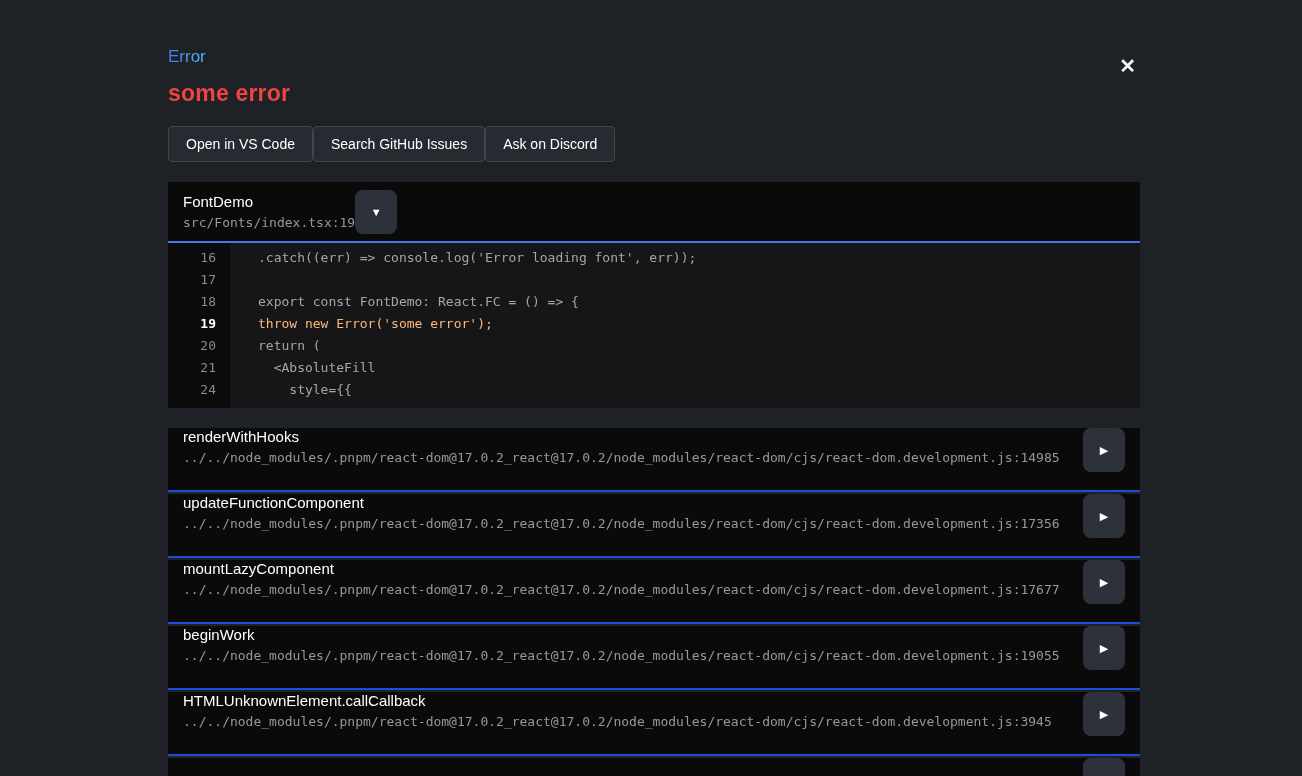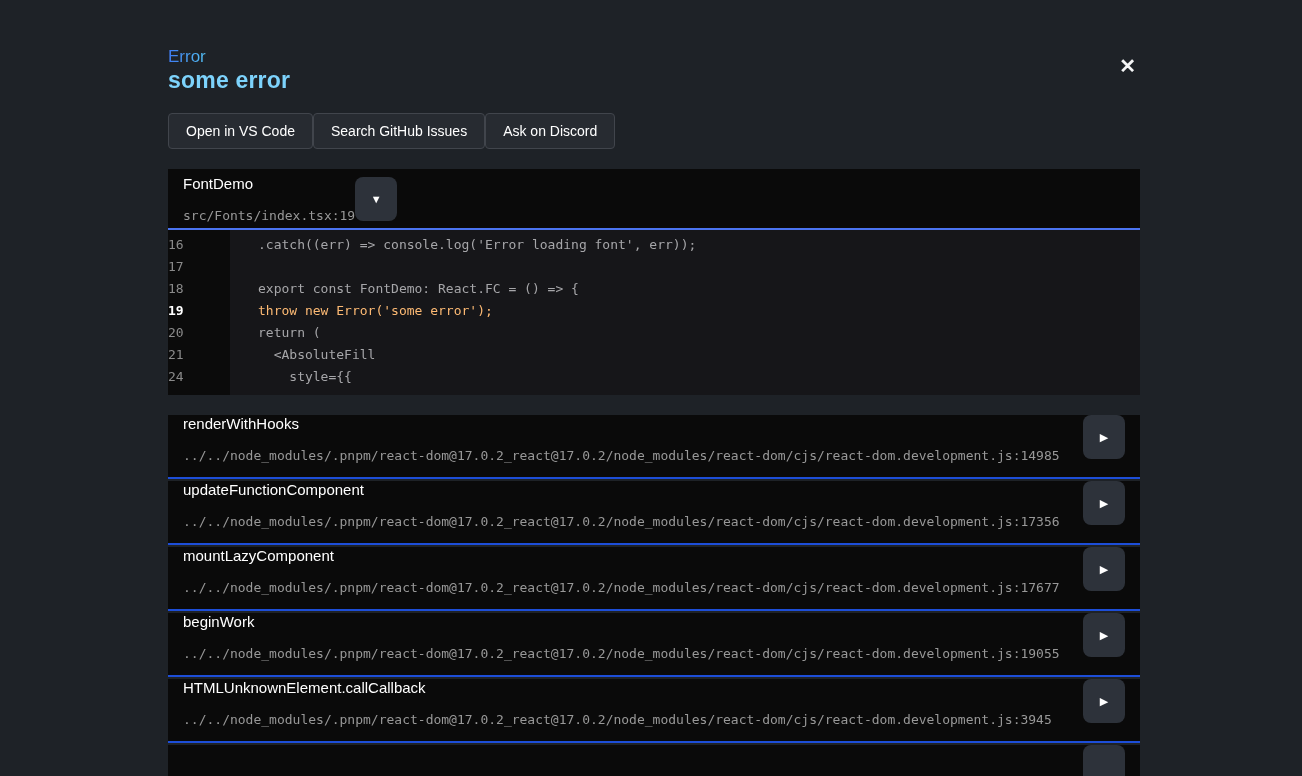--- a/index.html
+++ b/index.html
@@ -31,23 +31,24 @@
   .kicker {
     display: inline-block;
     font-size: 17px;
     font-weight: normal;
     background: linear-gradient(90deg, #3e7bf2, #53c0f4);
     -webkit-background-clip: text;
     background-clip: text;
     color: transparent;
   }
   .title {
+    margin-top: 13px;
     font-size: 23px;
     font-weight: bold;
-    color: #7dd3fc;
+    color: #ef4444;
     letter-spacing: 0.2px;
   }
   .actions {
     display: flex;
     margin-top: 19px;
   }
   .actions button {
     height: 36px;
     padding: 0 17px;
     background: #272b31;
@@ -69,21 +70,21 @@
     justify-content: flex-start;
     padding: 0 15px;
     height: 61px;
     border-bottom: 2px solid #4b74f1;
   }
   .meta .fn {
     font-size: 15px;
     color: #ffffff;
   }
   .meta .loc {
-    margin-top: 16px;
+    margin-top: 5px;
     font-size: 13px;
     color: #989898;
     font-family: "DejaVu Sans Mono", monospace;
   }
   .sq-btn {
     width: 42px;
     height: 44px;
     flex: none;
     background: #2d323a;
     border: none;
@@ -105,20 +106,21 @@
     flex: none;
     background: #0b0b0b;
     margin: -4px 0 -7px 0;
     padding: 4px 0 7px 0;
   }
   .code-lines { flex: 1; overflow: hidden; }
   .ln {
     display: block;
     height: 22px;
     line-height: 22px;
+    text-align: right;
     padding-right: 14px;
     font-size: 13px;
     color: #8a8a8a;
     font-family: "DejaVu Sans Mono", monospace;
   }
   .ct {
     display: block;
     height: 22px;
     line-height: 22px;
     padding-left: 28px;

